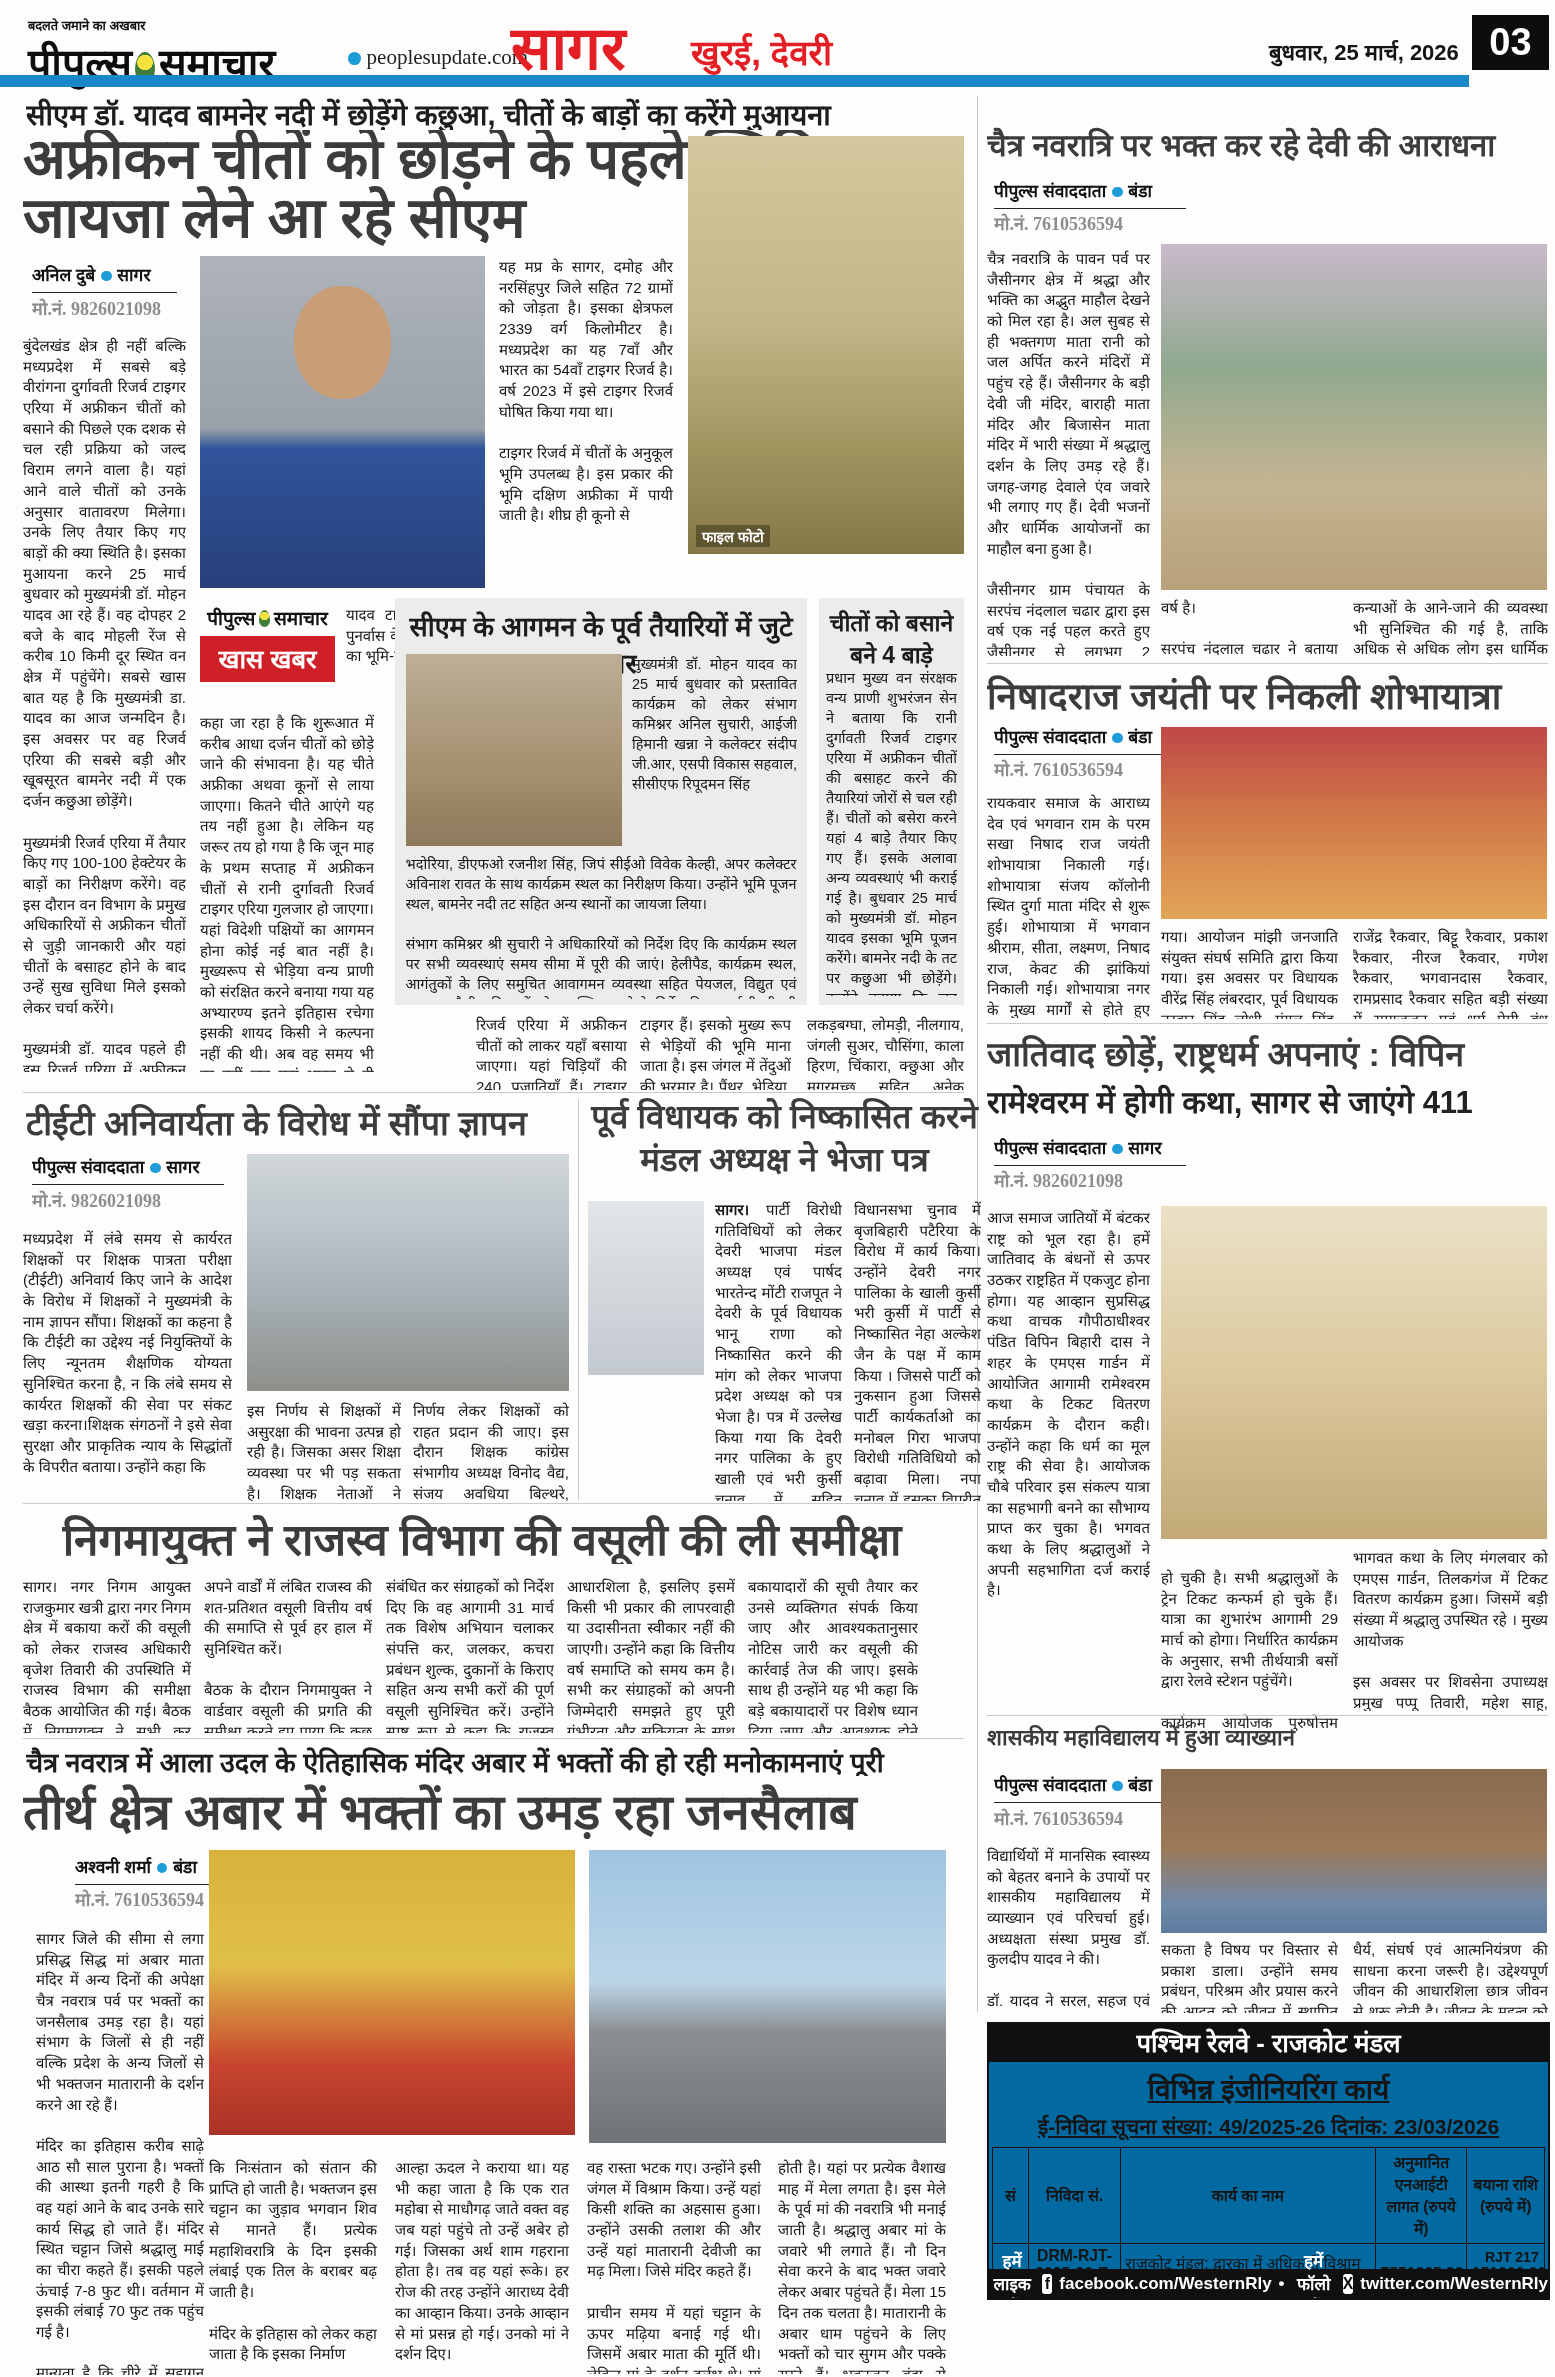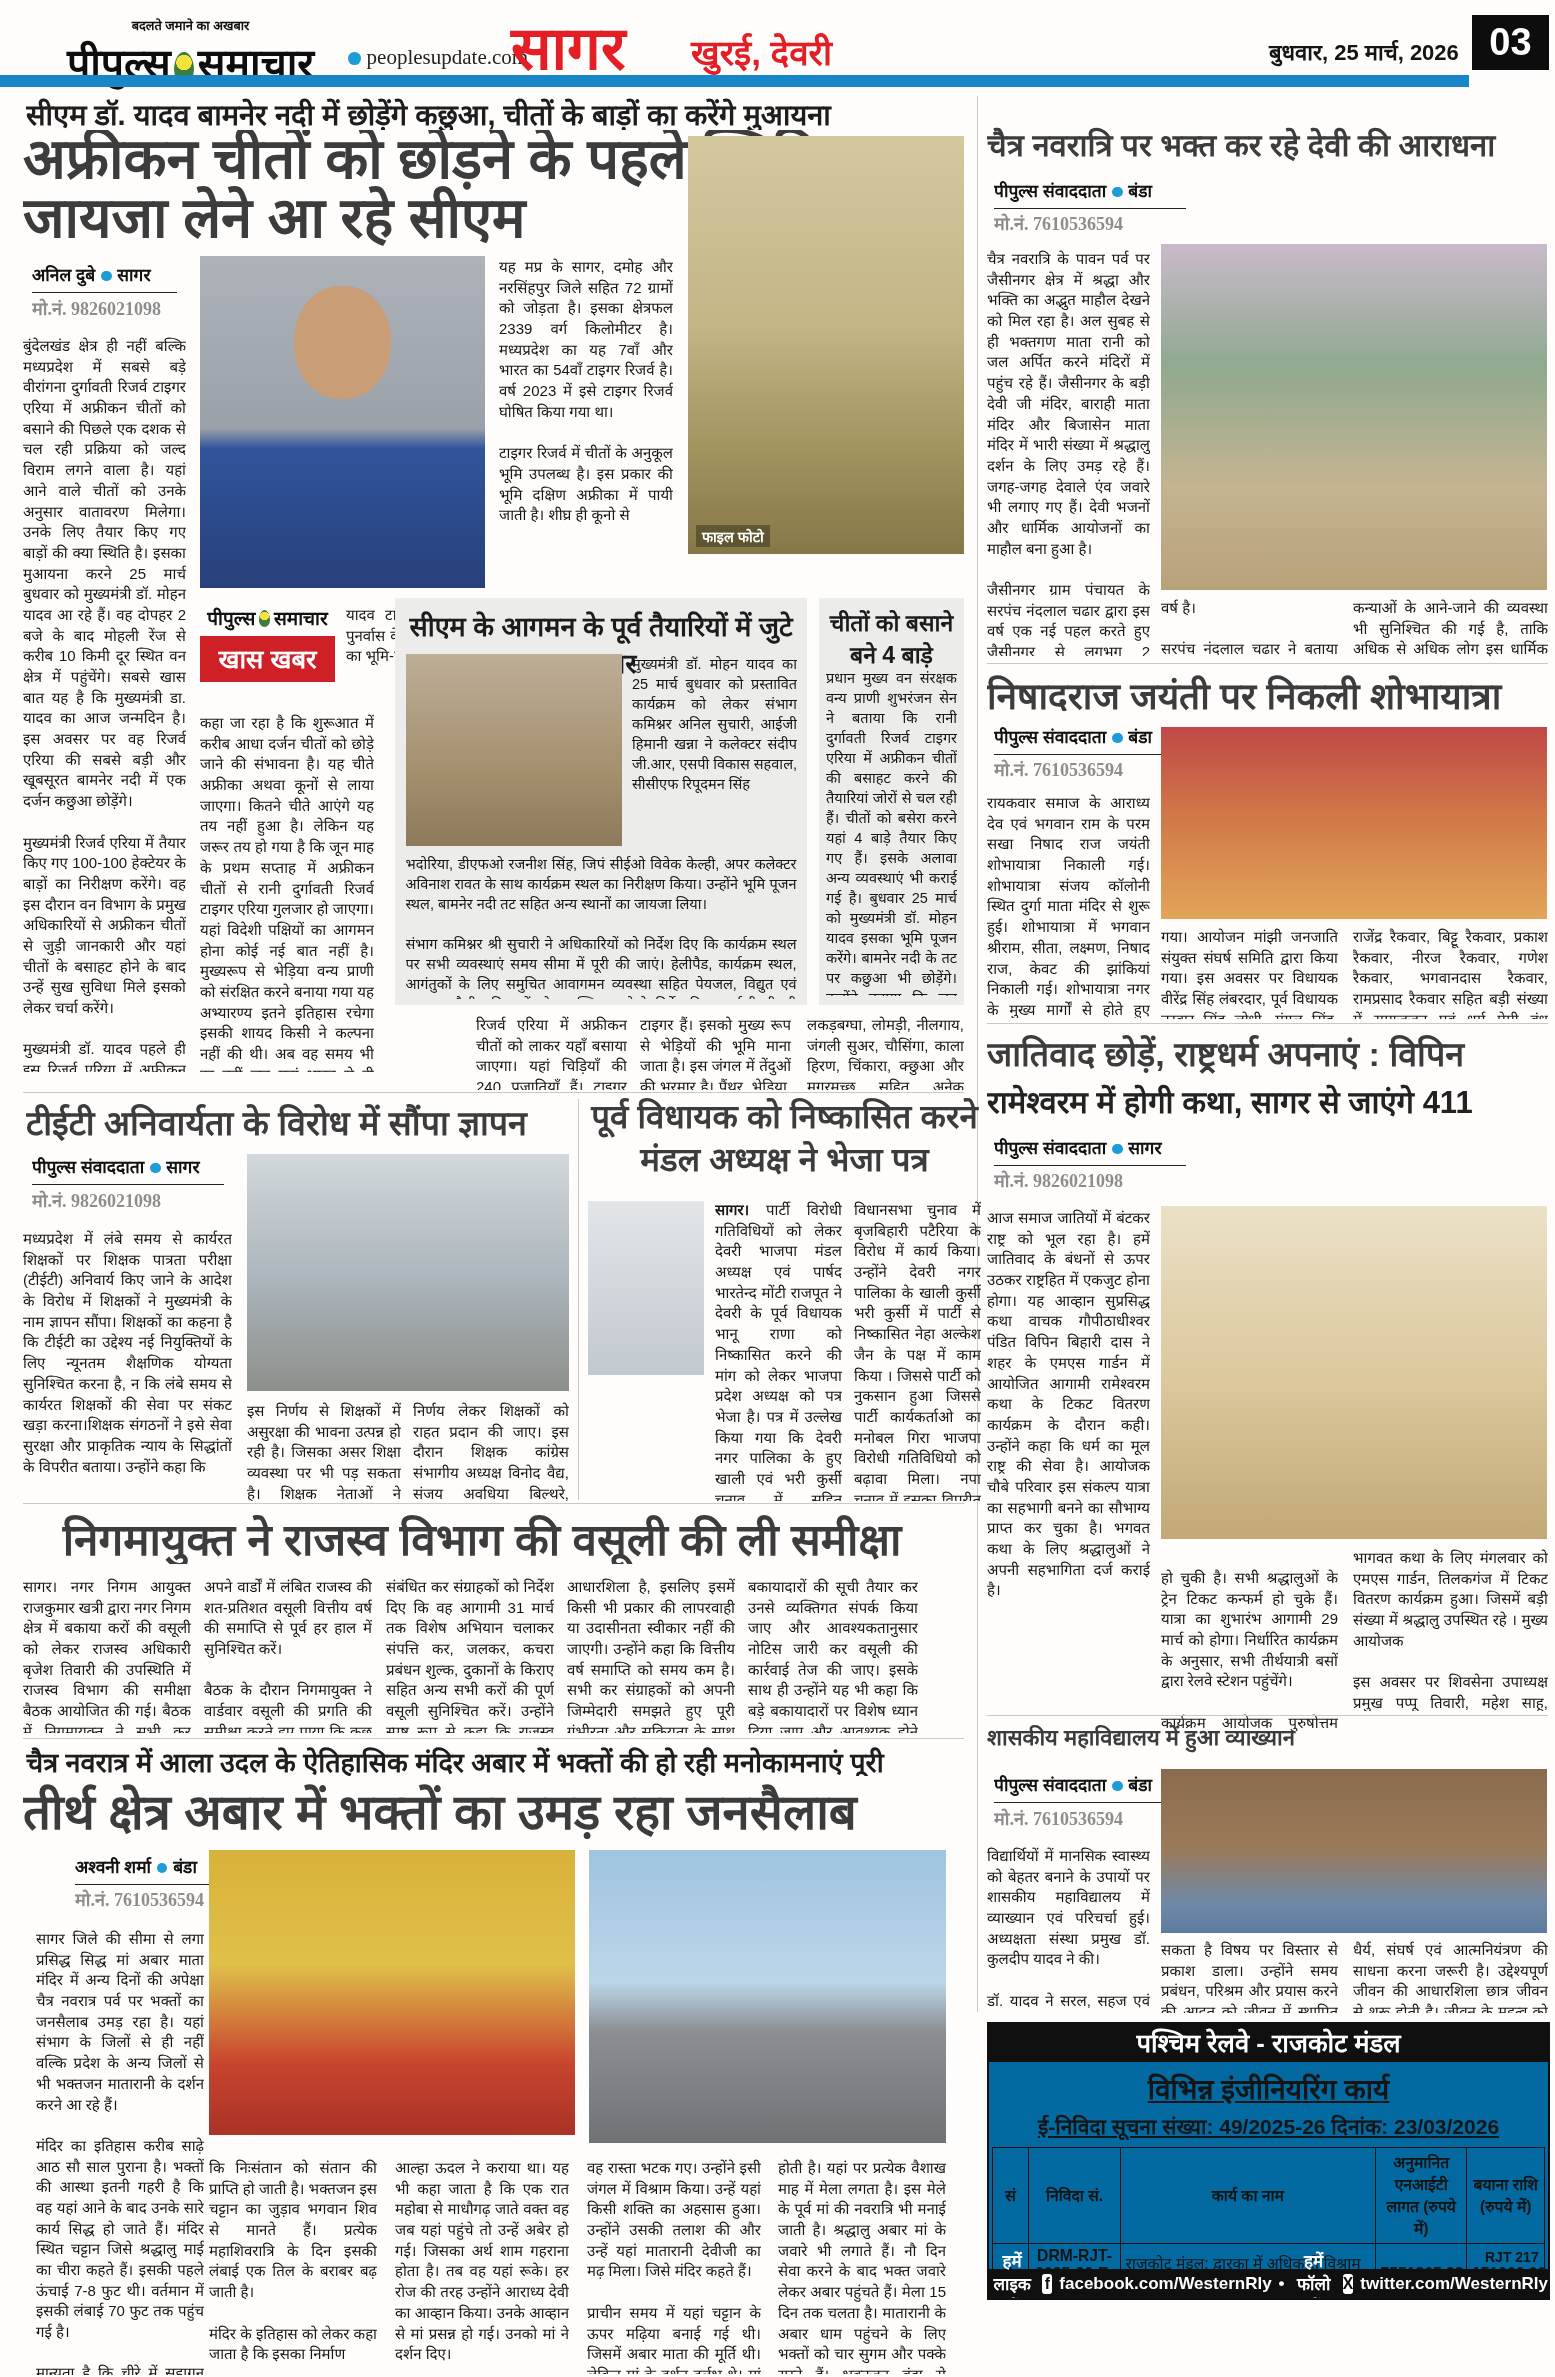--- a/index.html
+++ b/index.html
@@ -1,18 +1,18 @@
 <!DOCTYPE html>
 <html style="font-size:9.3px"><head>
 <meta charset="utf-8">
 <style>
   html,body{margin:0;padding:0;background:#e9e9e9;}
   #page{position:relative;width:1555px;height:2377px;background:#fffdfb;
         font-family:"Liberation Sans","DejaVu Sans",sans-serif;color:#141414;overflow:hidden;}
-  .abs{position:absolute;text-align:center;}
+  .abs{position:absolute;}
   .col{position:absolute;text-align:justify;overflow:hidden;line-height:1.38;font-size:15px;
        color:#161616;white-space:pre-line;}
   .hl{position:absolute;font-weight:bold;color:#3c3c3c;overflow:hidden;}
   .kicker{position:absolute;font-weight:bold;color:#1d1d1d;overflow:hidden;}
   .byline{position:absolute;font-weight:bold;font-size:17.4px;color:#111;
           border-bottom:1.7px solid #222;padding-bottom:5.8px;white-space:nowrap;overflow:hidden;}
   .bydot{display:inline-block;width:10.5px;height:10.5px;border-radius:50%;background:#1e9cd7;
          margin:0 5.8px 1.2px 5.8px;vertical-align:middle;}
   .phone{position:absolute;font-family:"Liberation Serif","DejaVu Serif",serif;font-weight:bold;
          font-size:18px;color:#8d8d8d;white-space:nowrap;overflow:hidden;}

